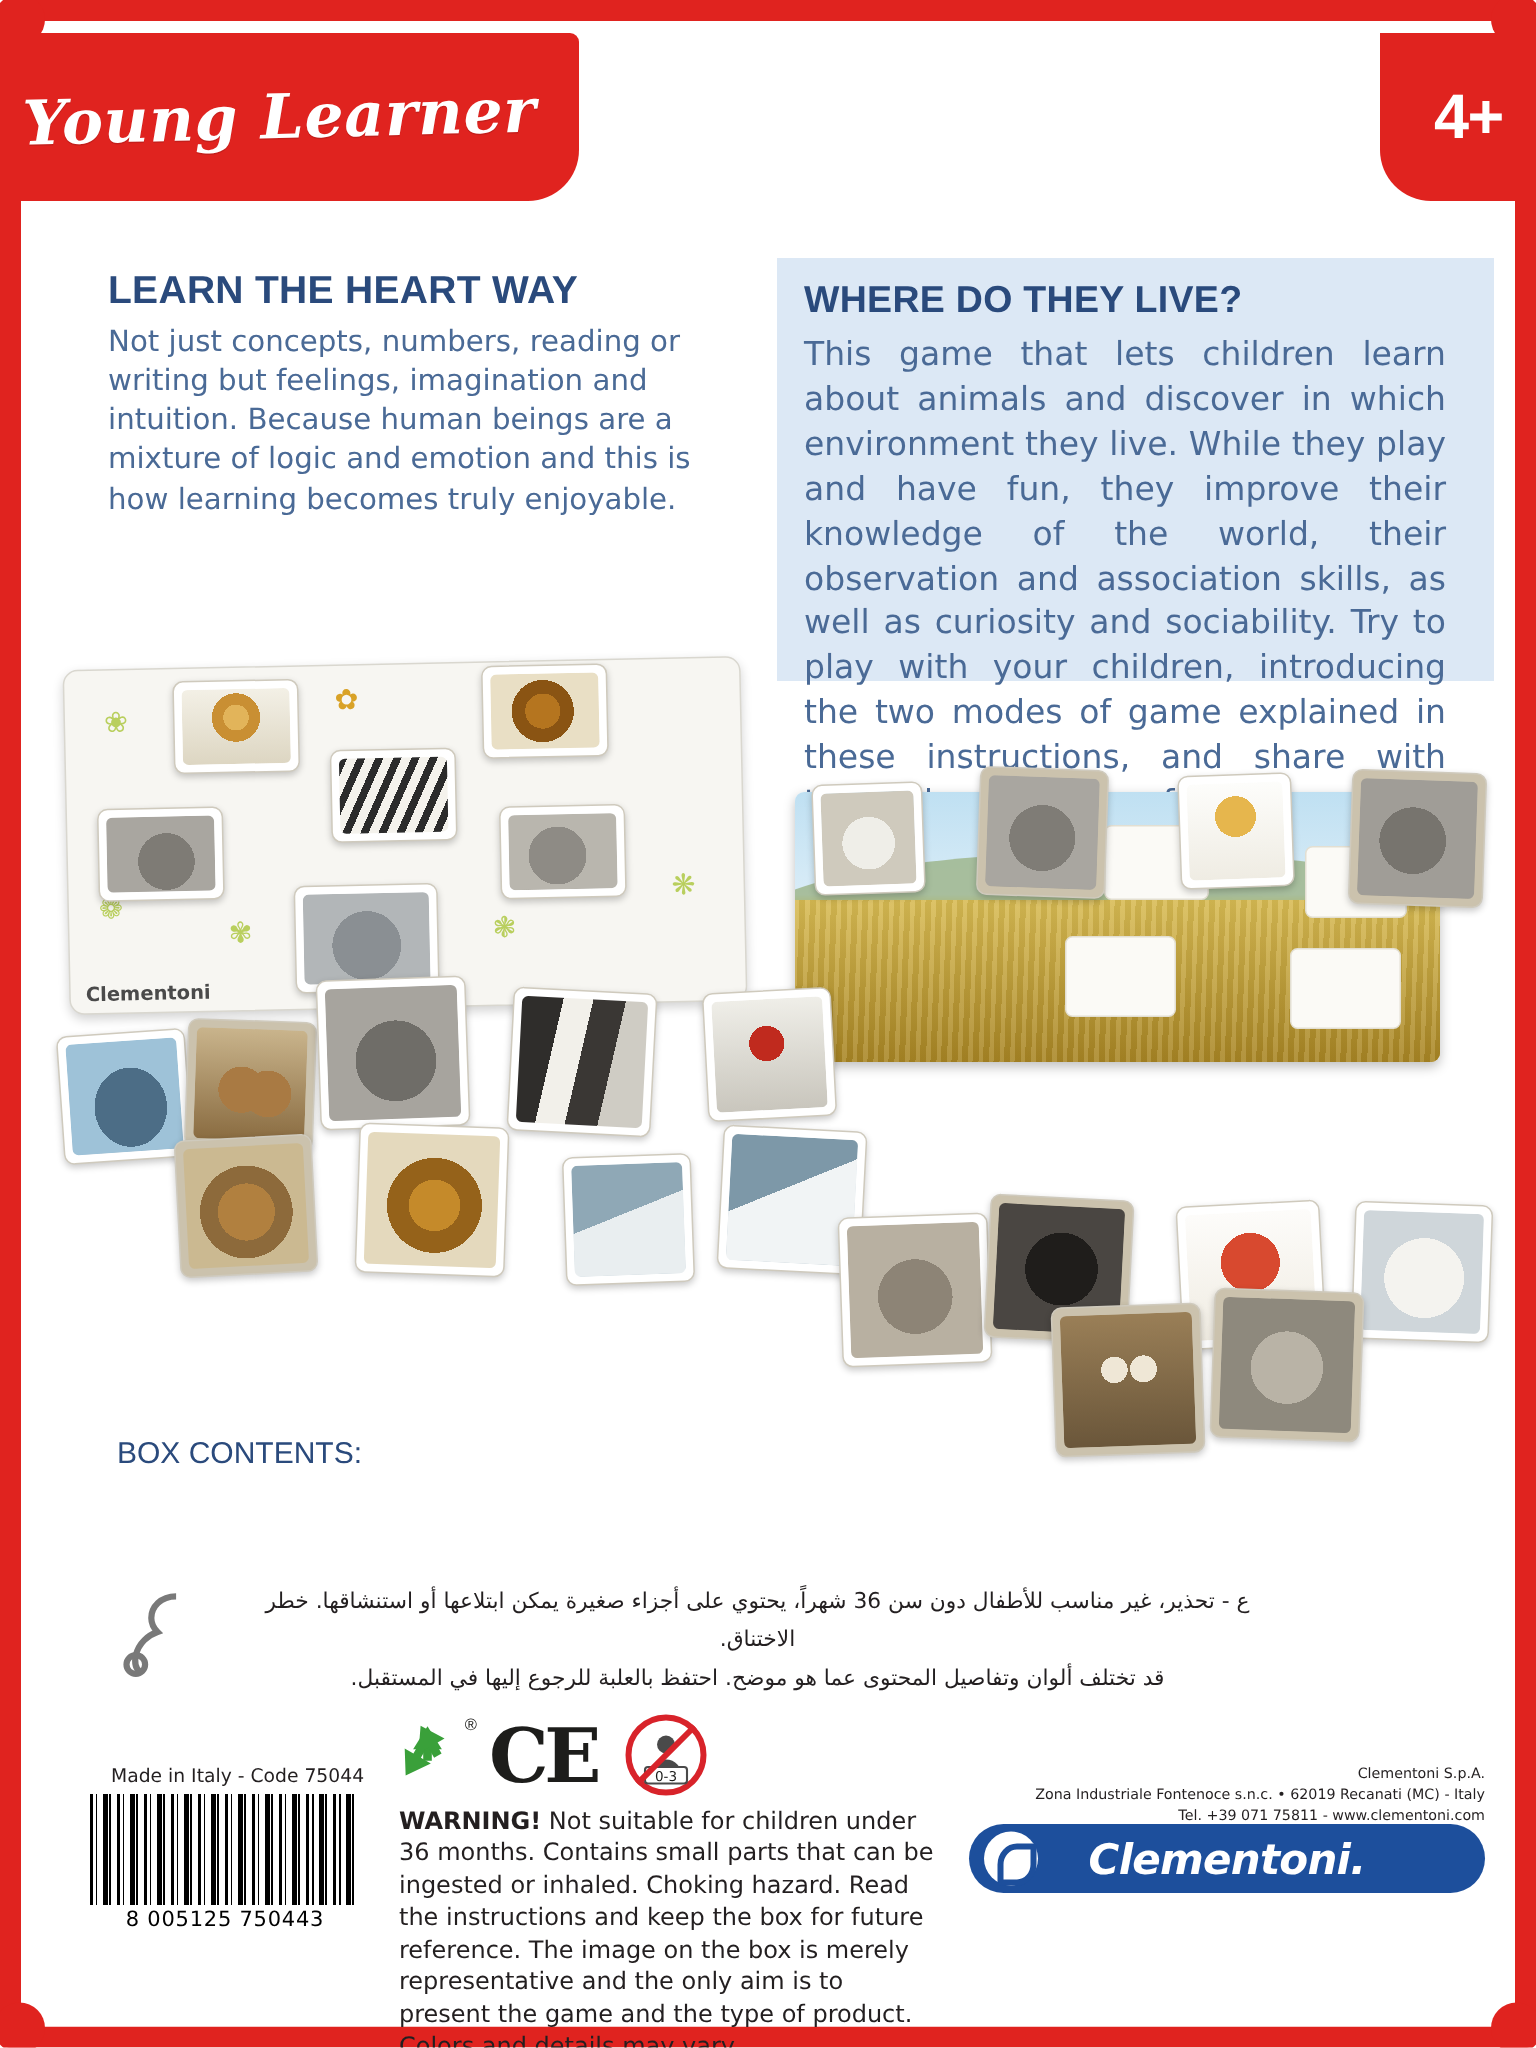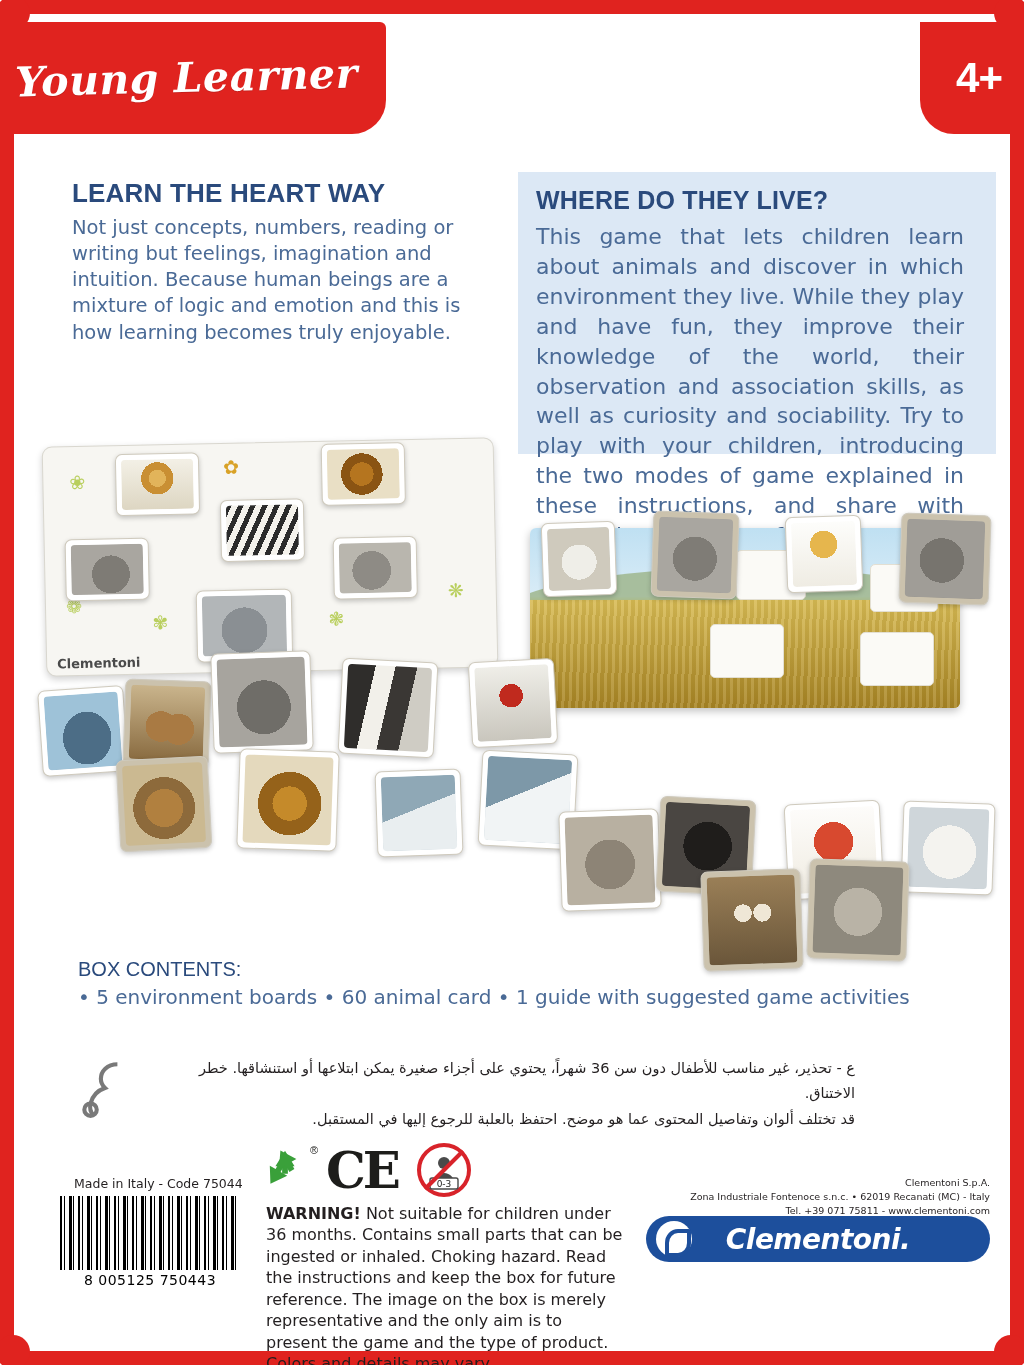--- a/index.html
+++ b/index.html
@@ -216,20 +216,21 @@
     font-size: 20px;
     font-family: "DejaVu Sans", sans-serif;
   }
 
   
   .arabic {
     position: absolute;
     left: 155px; top: 1056px;
     width: 700px;
     direction: rtl;
+    text-align: center;
     color: #231f20;
     font-size: 14.5px;
     line-height: 1.75;
     font-family: "DejaVu Sans", sans-serif;
   }
 
   
   .kid-icon {
     position: absolute;
     left: 74px; top: 1058px;
@@ -521,21 +522,20 @@
   </div>
   <div class="card tan" style="left:778px; top:430px; width:100px; height:100px; transform:rotate(2deg);">
     <div class="pic" style="background:
       radial-gradient(circle at 50% 52%, #b9b3a6 0 38%, #8e897d 38%),
       linear-gradient(#cfcabd,#7f7a70);"></div>
   </div>
 </div>
 
 <div class="contents">
   <div class="title">BOX CONTENTS:</div>
-  <div class="line">• 5 environment boards • 60 animal card • 1 guide with suggested game activities</div>
 </div>
 
 <svg class="kid-icon" viewBox="0 0 60 60">
   <path d="M42 6c-10 0-16 7-16 14 0 4 2 7 4 9-6 2-12 7-14 15-1 5 0 9 3 11" fill="none" stroke="#6b6b6b" stroke-width="4"></path>
   <circle cx="16" cy="50" r="6" fill="none" stroke="#6b6b6b" stroke-width="4"></circle>
 </svg>
 <div class="arabic">
   <div>ع - تحذير، غير مناسب للأطفال دون سن 36 شهراً، يحتوي على أجزاء صغيرة يمكن ابتلاعها أو استنشاقها. خطر الاختناق.</div>
   <div>قد تختلف ألوان وتفاصيل المحتوى عما هو موضح. احتفظ بالعلبة للرجوع إليها في المستقبل.</div>
 </div>

